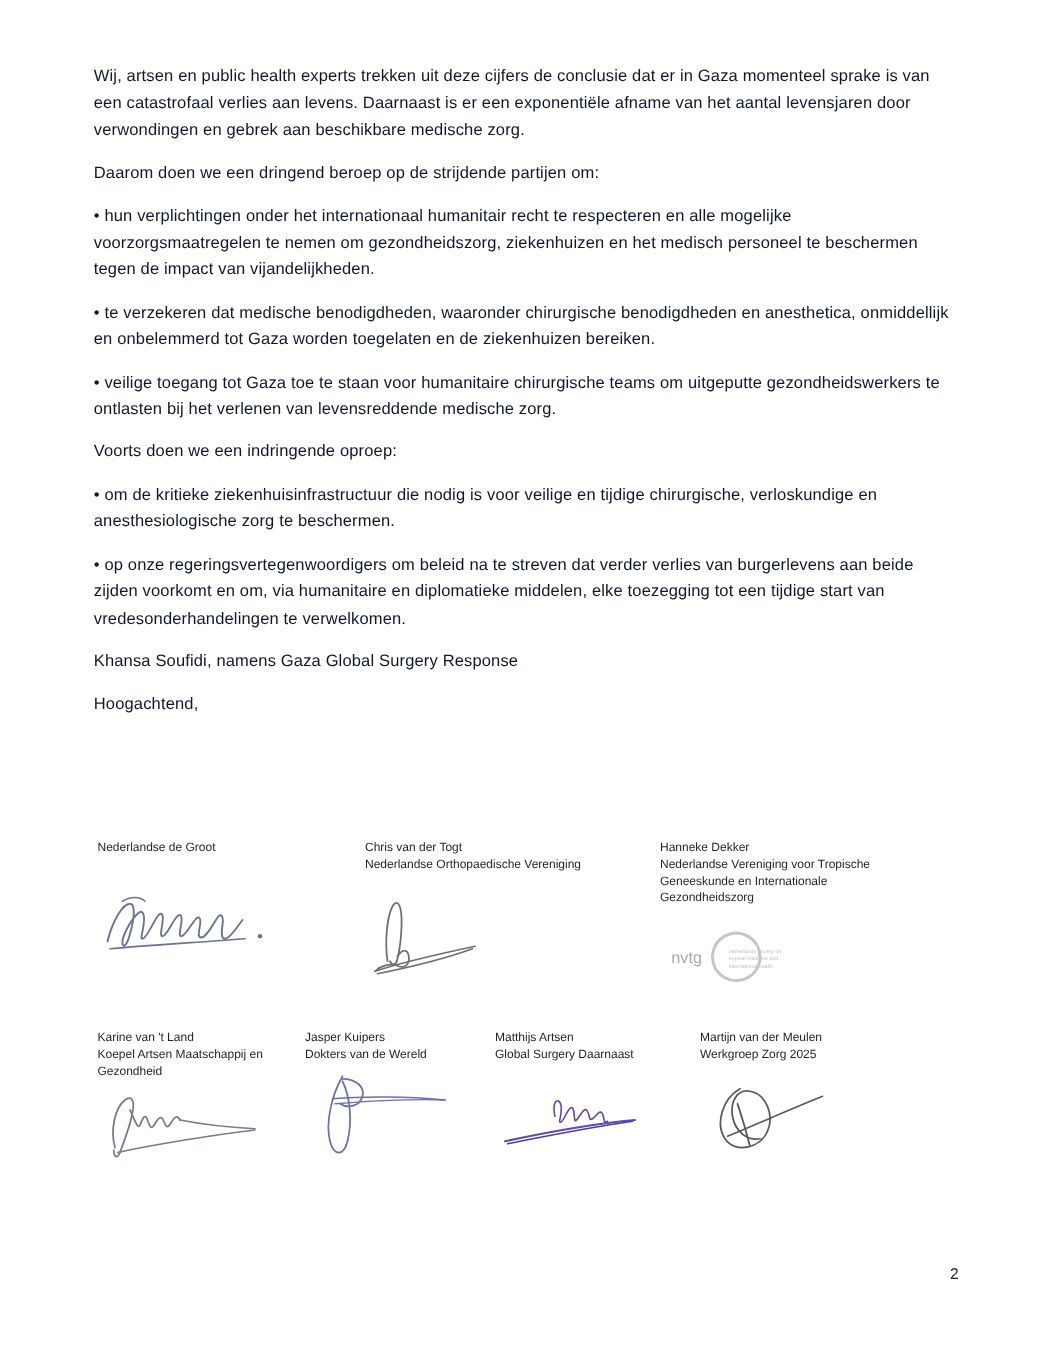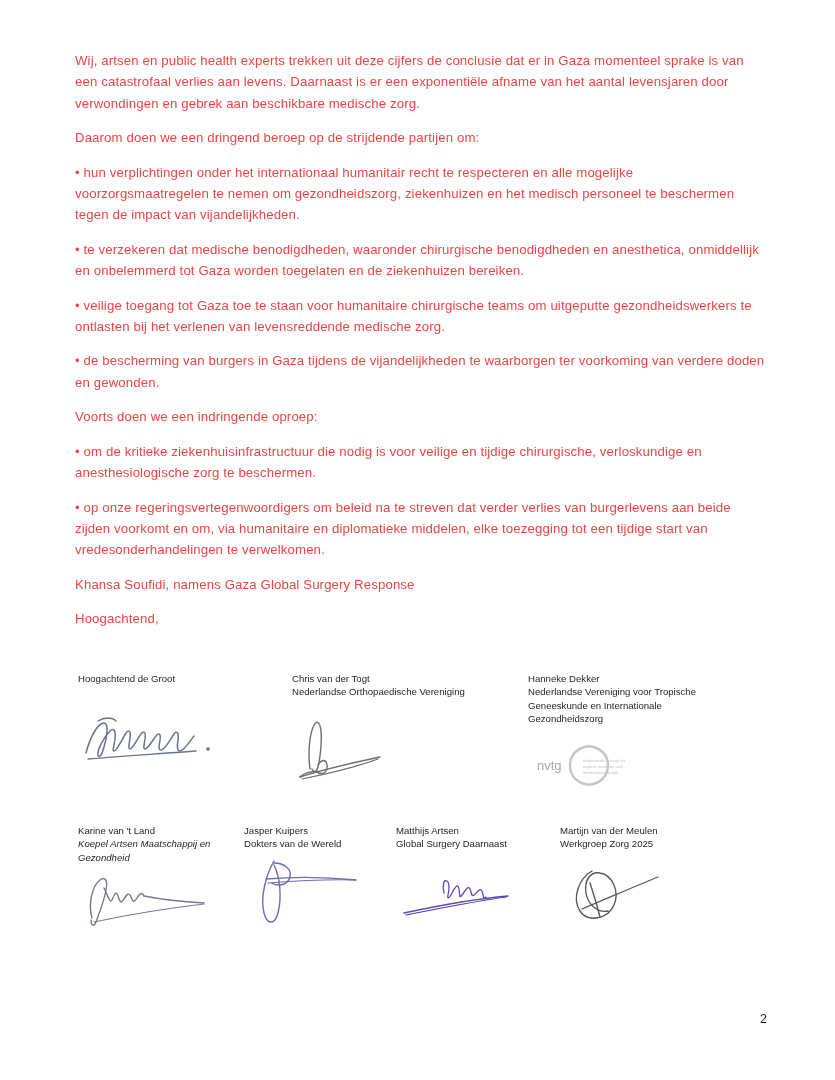--- a/index.html
+++ b/index.html
@@ -17,21 +17,21 @@
   }
   .body-block {
     position: absolute;
     left: 75px;
     top: 50px;
     width: 692px;
   }
   .para {
     font-size: 13.2px;
     line-height: 21.4px;
-    color: #ef4444;
+    color: #0f172a;
     margin: 0 0 13px 0;
     text-align: left;
     letter-spacing: 0.01em;
   }
   .para:last-child { margin-bottom: 0; }
 
   .sign-area {
     position: absolute;
     left: 0;
     top: 672px;
@@ -86,34 +86,33 @@
 <body>
 
 <div class="page">
 
   <div class="body-block">
     <p class="para">Wij, artsen en public health experts trekken uit deze cijfers de conclusie dat er in Gaza momenteel sprake is van een catastrofaal verlies aan levens. Daarnaast is er een exponentiële afname van het aantal levensjaren door verwondingen en gebrek aan beschikbare medische zorg.</p>
     <p class="para">Daarom doen we een dringend beroep op de strijdende partijen om:</p>
     <p class="para">• hun verplichtingen onder het internationaal humanitair recht te respecteren en alle mogelijke voorzorgsmaatregelen te nemen om gezondheidszorg, ziekenhuizen en het medisch personeel te beschermen tegen de impact van vijandelijkheden.</p>
     <p class="para">• te verzekeren dat medische benodigdheden, waaronder chirurgische benodigdheden en anesthetica, onmiddellijk en onbelemmerd tot Gaza worden toegelaten en de ziekenhuizen bereiken.</p>
     <p class="para">• veilige toegang tot Gaza toe te staan voor humanitaire chirurgische teams om uitgeputte gezondheidswerkers te ontlasten bij het verlenen van levensreddende medische zorg.</p>
-    <p class="para">• de bescherming van burgers in Gaza tijdens de vijandelijkheden te waarborgen ter voorkoming van verdere doden en gewonden.</p>
     <p class="para">Voorts doen we een indringende oproep:</p>
     <p class="para">• om de kritieke ziekenhuisinfrastructuur die nodig is voor veilige en tijdige chirurgische, verloskundige en anesthesiologische zorg te beschermen.</p>
     <p class="para">• op onze regeringsvertegenwoordigers om beleid na te streven dat verder verlies van burgerlevens aan beide zijden voorkomt en om, via humanitaire en diplomatieke middelen, elke toezegging tot een tijdige start van vredesonderhandelingen te verwelkomen.</p>
     <p class="para">Khansa Soufidi, namens Gaza Global Surgery Response</p>
     <p class="para">Hoogachtend,</p>
   </div>
 
   <div class="sign-area">
 
     <div class="sign-row r1">
 
       <div class="sign-cell" style="left:78px; width:200px;">
-        <div class="sign-name">Hoogachtend de Groot</div>
+        <div class="sign-name">Nederlandse de Groot</div>
         <div class="sig-holder" style="margin-top:22px;">
           <svg width="160" height="62" viewBox="0 0 160 62" fill="none">
             <path d="M8 46 C12 30, 20 16, 26 16 C31 16, 29 30, 26 40 C24 48, 21 52, 20 48 C19 43, 26 30, 32 24 C36 20, 38 24, 37 32 C36 40, 34 44, 36 44 C39 44, 44 32, 48 26 C51 22, 53 24, 52 31 C51 38, 50 42, 52 42 C55 42, 59 32, 63 27 C66 23, 68 25, 67 32 C66 38, 65 42, 67 42 C70 42, 74 34, 78 29 C81 25, 83 27, 82 33 C81 39, 80 43, 83 43 C87 43, 92 33, 96 27 C99 23, 101 26, 100 33 C99 40, 99 44, 102 44 C106 44, 112 34, 116 29" stroke="#6a7391" stroke-width="1.5" stroke-linecap="round" stroke-linejoin="round"></path>
             <path d="M10 52 C32 50, 78 47, 118 44" stroke="#6a7391" stroke-width="1.4" stroke-linecap="round"></path>
             <path d="M20 14 C26 10, 34 10, 38 14" stroke="#6a7391" stroke-width="1.3" stroke-linecap="round"></path>
             <circle cx="130" cy="42" r="1.8" fill="#6a7391"></circle>
           </svg>
         </div>
       </div>
 
@@ -145,21 +144,21 @@
           </svg>
         </div>
       </div>
 
     </div>
 
     <div class="sign-row r2">
 
       <div class="sign-cell" style="left:78px; width:170px;">
         <div class="sign-name">Karine van 't Land</div>
-        <div class="sign-org" style="white-space:pre-line;font-style:italic;">Koepel Artsen Maatschappij en
+        <div class="sign-org" style="white-space:pre-line;">Koepel Artsen Maatschappij en
 Gezondheid</div>
         <div class="sig-holder" style="margin-top:6px;">
           <svg width="150" height="58" viewBox="0 0 150 58" fill="none">
             <path d="M14 48 C10 34, 14 16, 22 10 C27 6, 30 10, 28 20 C26 32, 20 46, 18 52 C16 57, 13 56, 13 50" stroke="#767b8d" stroke-width="1.4" stroke-linecap="round" stroke-linejoin="round"></path>
             <path d="M26 18 C30 26, 32 34, 34 30 C36 25, 38 20, 40 26 C42 32, 43 34, 46 29 C49 24, 51 22, 53 27 C55 32, 56 33, 59 28 C62 23, 64 22, 66 26" stroke="#767b8d" stroke-width="1.4" stroke-linecap="round" stroke-linejoin="round"></path>
             <path d="M66 26 C86 30, 108 32, 126 33" stroke="#767b8d" stroke-width="1.4" stroke-linecap="round"></path>
             <path d="M16 52 C44 46, 92 38, 126 34" stroke="#767b8d" stroke-width="1.2" stroke-linecap="round"></path>
           </svg>
         </div>
       </div>

